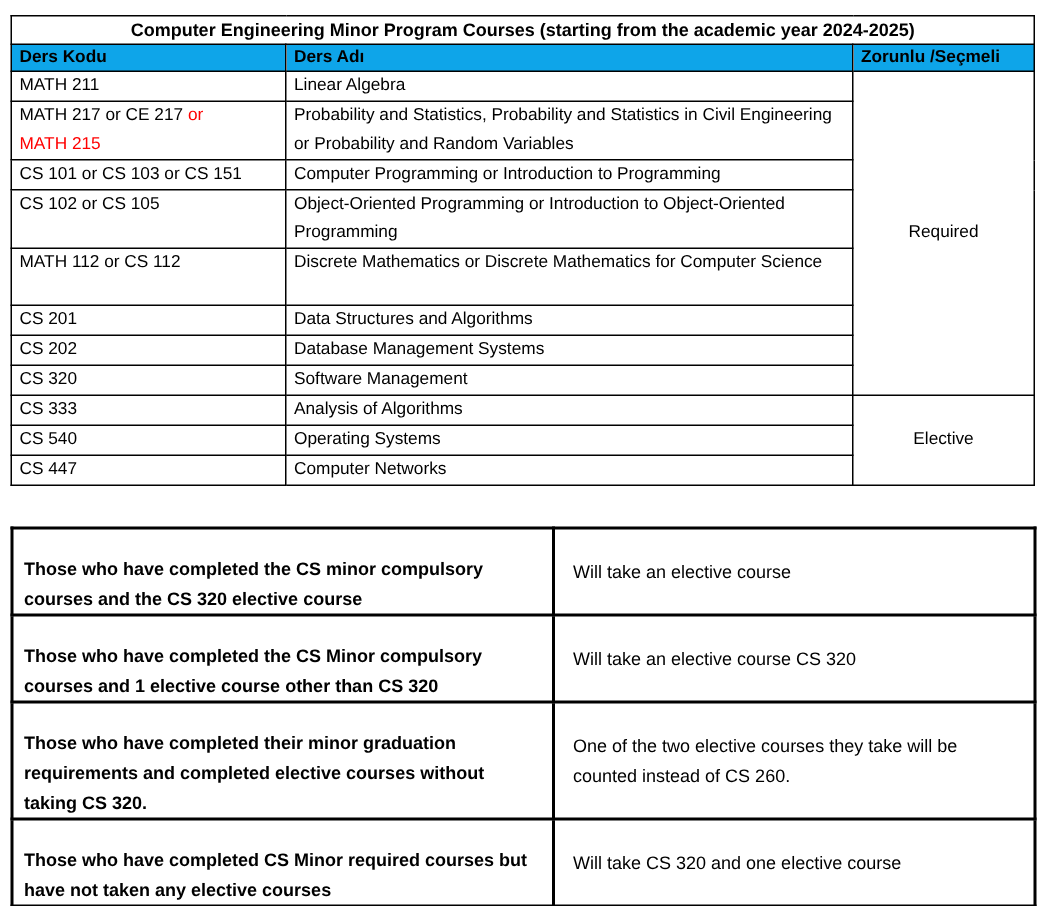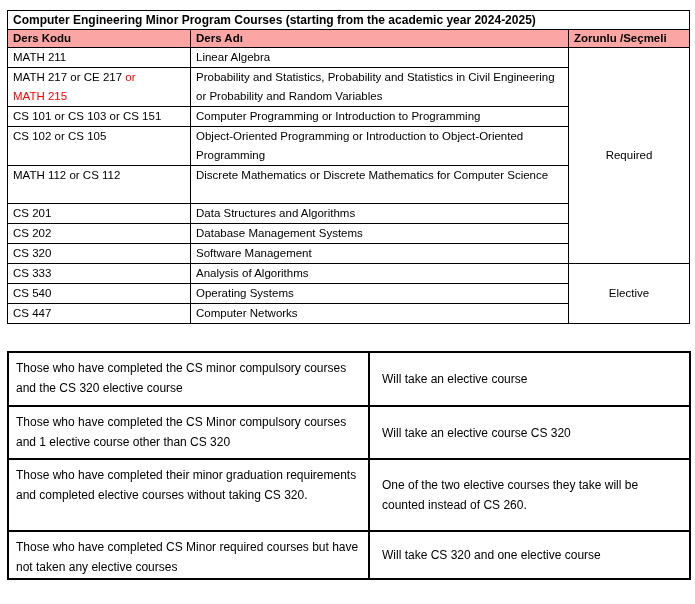--- a/index.html
+++ b/index.html
@@ -21,28 +21,28 @@
   
   .t1 { width: 682px; font-size: 11.5px; line-height: 19px; }
   .t1 td {
     border: 1px solid #000000;
     padding: 0 5px;
     vertical-align: top;
     overflow: hidden;
     word-wrap: break-word;
   }
   .t1 .title-cell {
-    text-align: left;
+    text-align: center;
     font-weight: bold;
     font-size: 12px;
     height: 18px;
     line-height: 18px;
   }
   .t1 .header-row td {
-    background: #fca5a5;
+    background: #0ea5e9;
     font-weight: bold;
     height: 17px;
     line-height: 17px;
   }
   .t1 .r1 { height: 19px; }
   .t1 .r2 { height: 38px; }
   .t1 .type-cell {
     text-align: center;
     vertical-align: middle;
     padding: 0 16px;
@@ -59,21 +59,22 @@
   .t2 .title-cell {
     text-align: center;
     font-weight: bold;
     font-size: 12px;
     height: 30px;
     vertical-align: middle;
     padding: 0 5px 4px 5px;
   }
   .t2 .cond-cell {
     vertical-align: top;
-    padding: 5px 8px 0 7px;
+    padding: 16px 8px 0 7px;
+    font-weight: bold;
   }
   .t2 .act-cell {
     vertical-align: middle;
     padding: 0 8px 0 12px;
   }
   .t2 .rr1 { height: 54px; }
   .t2 .rr2 { height: 53px; }
   .t2 .rr3 { height: 72px; }
   .t2 .rr4 { height: 48px; }
 </style>

